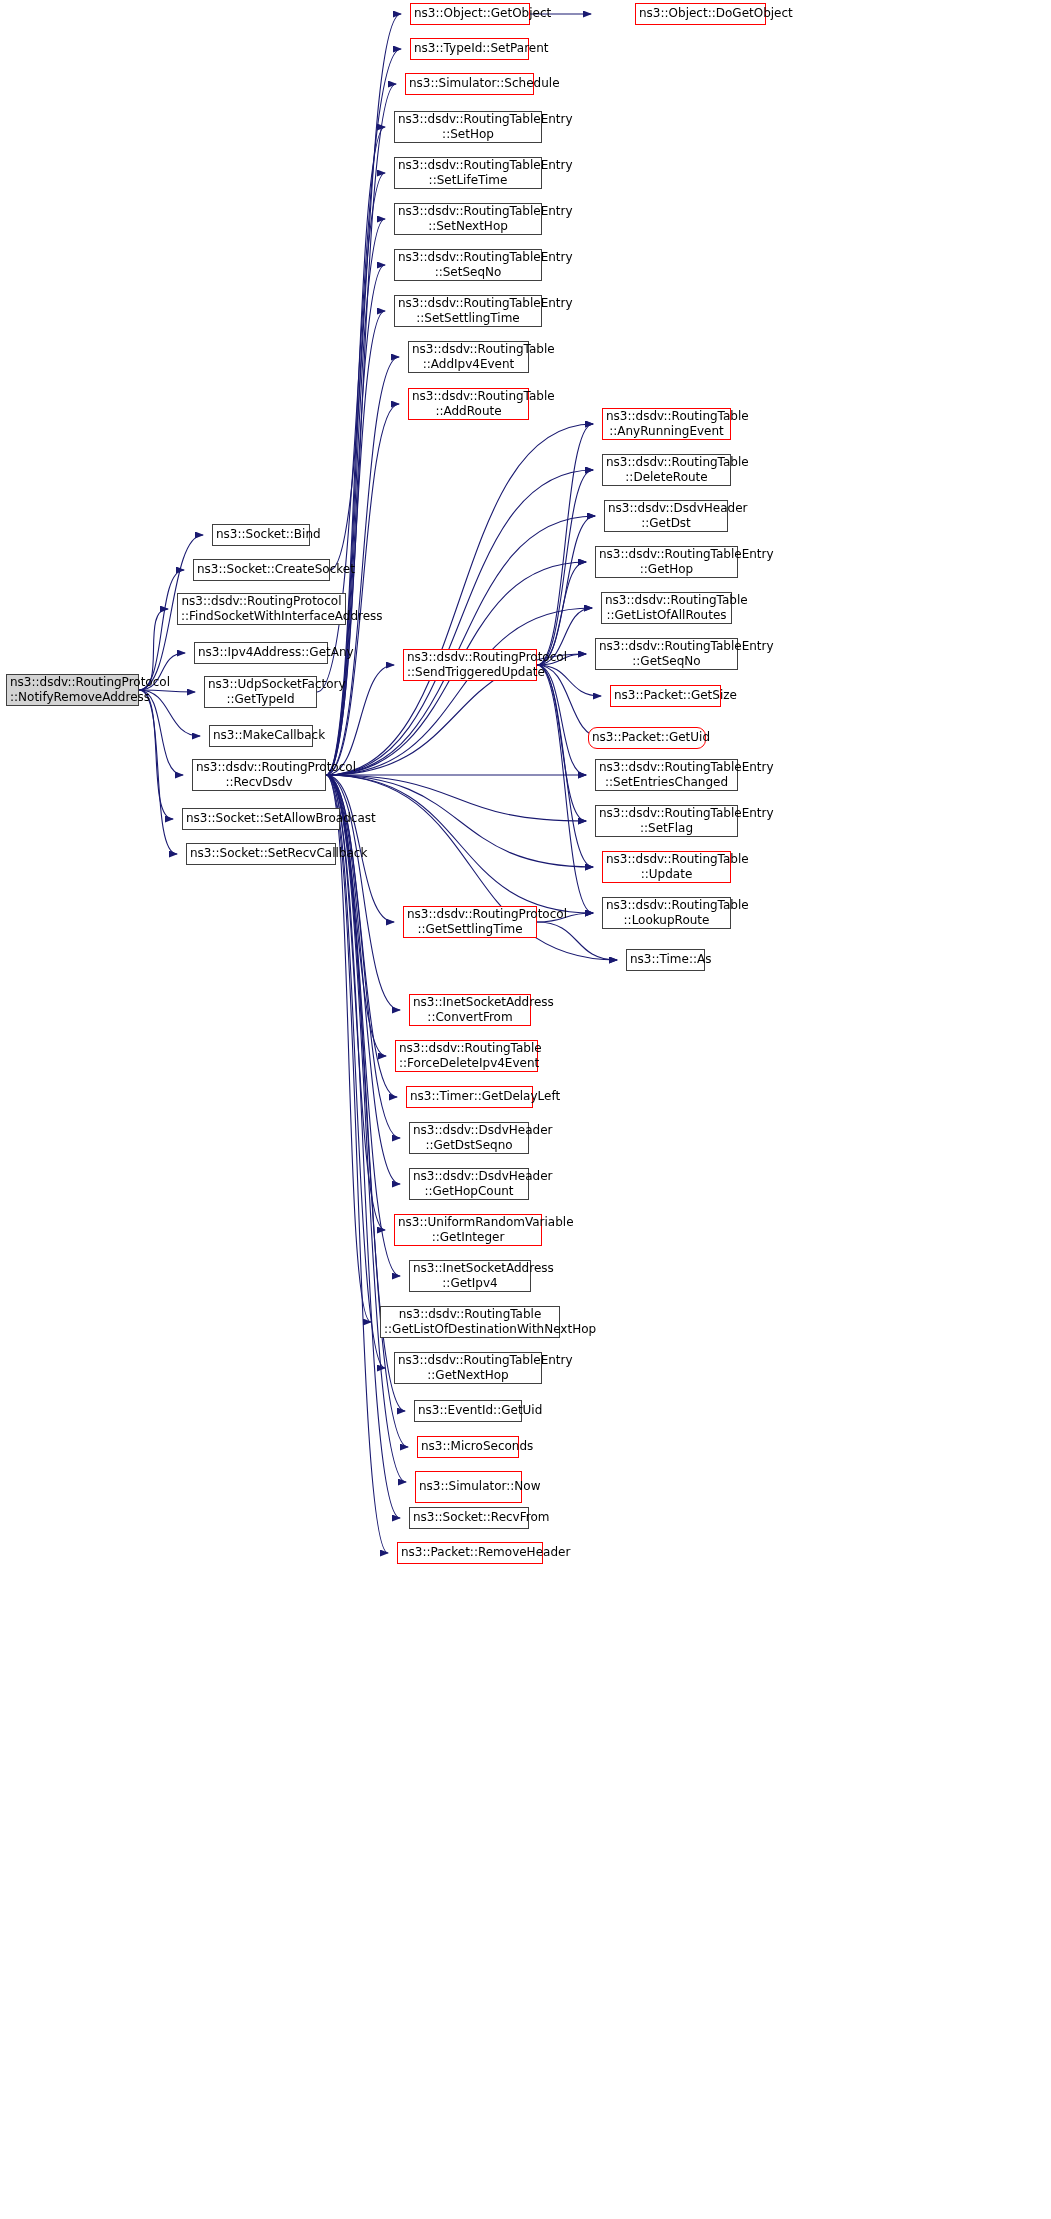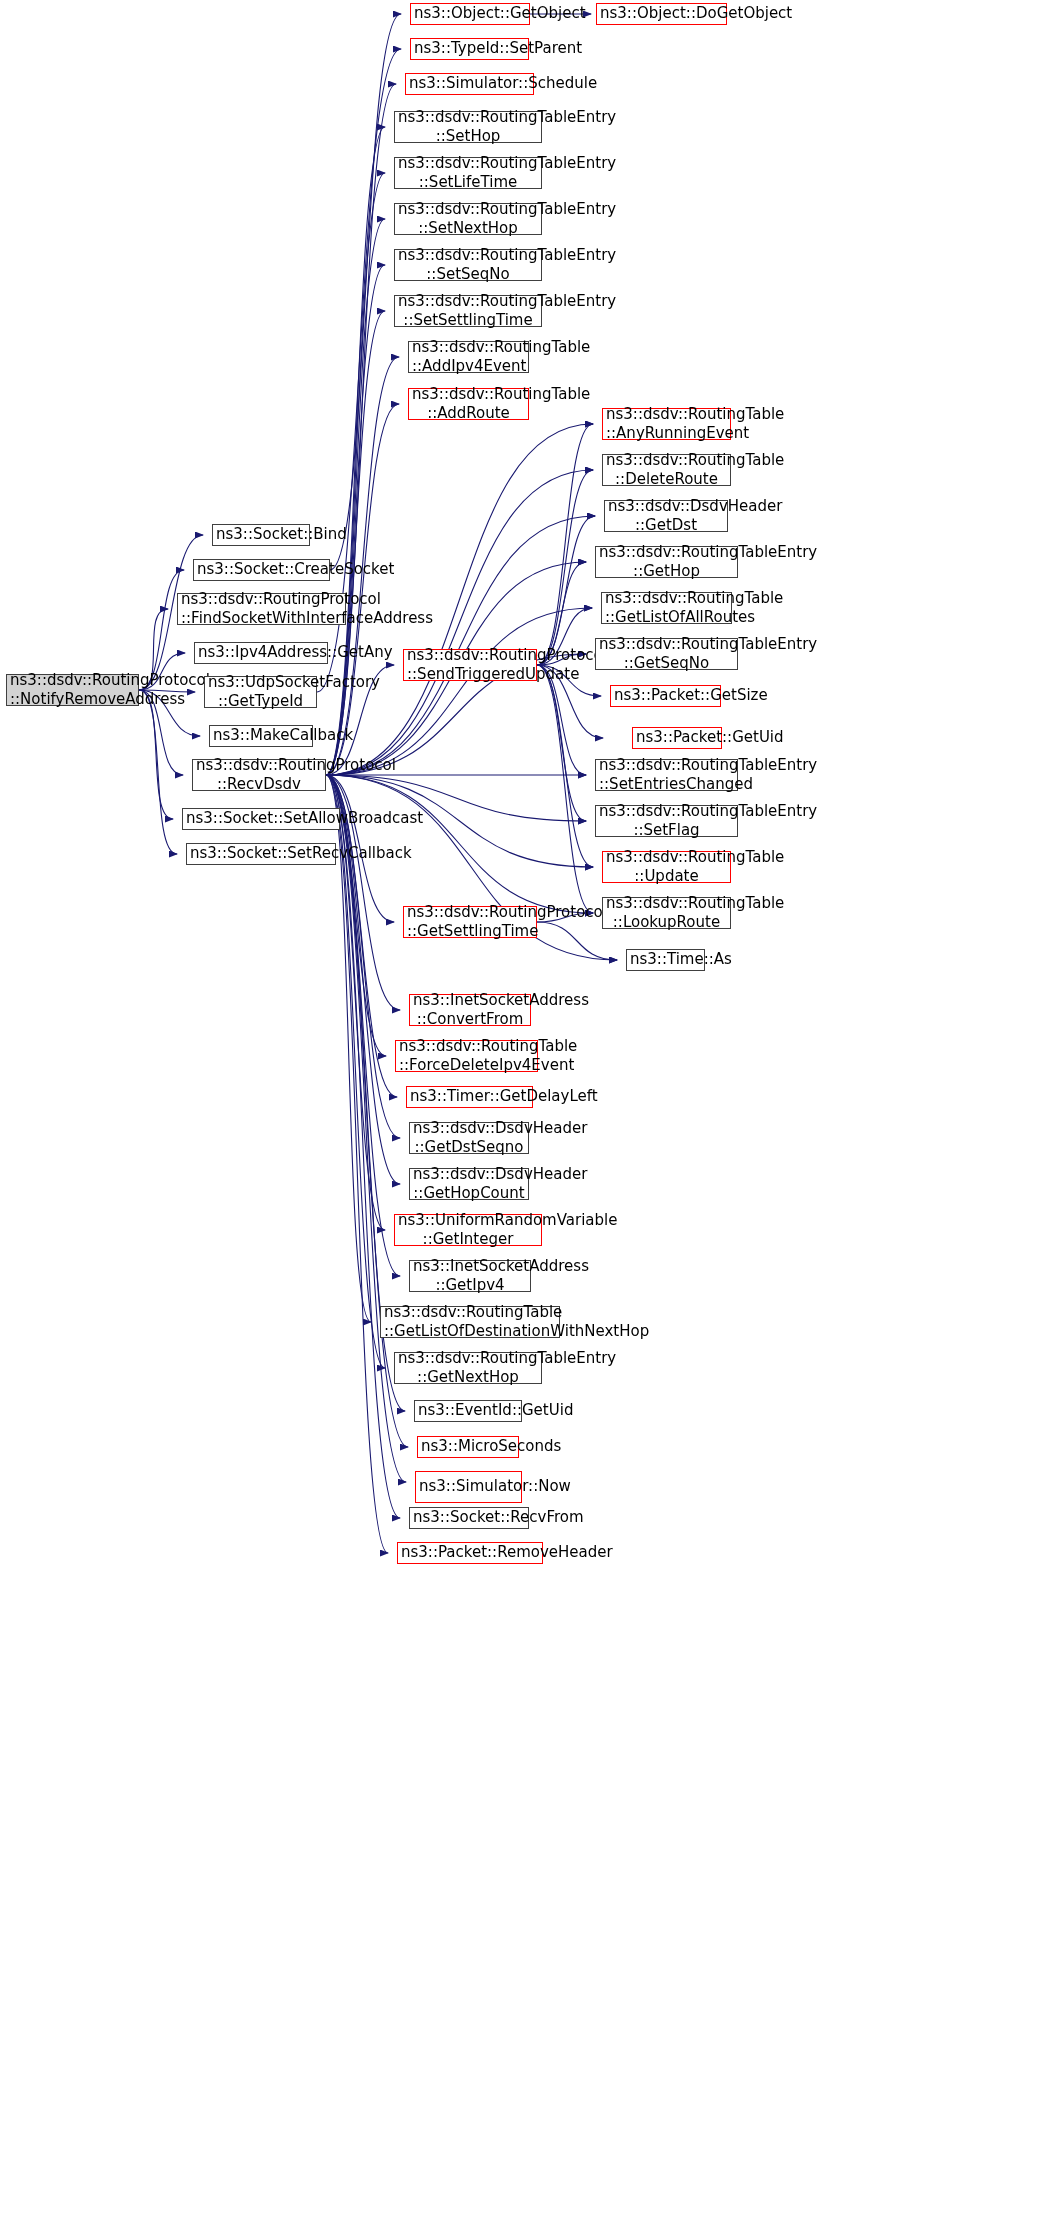--- a/index.html
+++ b/index.html
@@ -5,21 +5,21 @@
   html,body{margin:0;padding:0;background:#ffffff;}
   body{font-family:"DejaVu Sans","Liberation Sans",sans-serif;}
   #canvas{position:relative;width:1051px;height:2219px;background:#fff;overflow:hidden;}
   svg.edges{position:absolute;left:0;top:0;width:1051px;height:2219px;pointer-events:none;}
   .node{
     position:absolute;
     box-sizing:border-box;
     border:1px solid #404040;
     background:#ffffff;
     color:#000000;
-    font-size:15px;
+    font-size:12px;
     line-height:1.28;
     text-align:center;
     display:flex;
     align-items:center;
     justify-content:center;
     white-space:pre-line;
     padding:1px 3px;
   }
   .node.red{border-color:#ff0000;}
   .node.root{background:#d3d3d3;border-color:#404040;}
@@ -150,35 +150,35 @@
 ::GetIpv4</span></div>
       <div class="node" style="left: 380px; top: 1306px; width: 180px; height: 32px;"><span>ns3::dsdv::RoutingTable
 ::GetListOfDestinationWithNextHop</span></div>
       <div class="node" style="left: 394px; top: 1352px; width: 148px; height: 32px;"><span>ns3::dsdv::RoutingTableEntry
 ::GetNextHop</span></div>
       <div class="node" style="left: 414px; top: 1400px; width: 108px; height: 22px;"><span>ns3::EventId::GetUid</span></div>
       <div class="node red" style="left: 417px; top: 1436px; width: 102px; height: 22px;"><span>ns3::MicroSeconds</span></div>
       <div class="node red" style="left: 415px; top: 1471px; width: 107px; height: 32px;"><span>ns3::Simulator::Now</span></div>
       <div class="node" style="left: 409px; top: 1507px; width: 120px; height: 22px;"><span>ns3::Socket::RecvFrom</span></div>
       <div class="node red" style="left: 397px; top: 1542px; width: 146px; height: 22px;"><span>ns3::Packet::RemoveHeader</span></div>
-      <div class="node red" style="left: 596px; top: 3px; width: 131px; height: 22px;"><span>ns3::Object::DoGetObject</span></div>
+      <div class="node red" style="left: 635px; top: 3px; width: 131px; height: 22px;"><span>ns3::Object::DoGetObject</span></div>
       <div class="node red" style="left: 602px; top: 408px; width: 129px; height: 32px;"><span>ns3::dsdv::RoutingTable
 ::AnyRunningEvent</span></div>
       <div class="node" style="left: 602px; top: 454px; width: 129px; height: 32px;"><span>ns3::dsdv::RoutingTable
 ::DeleteRoute</span></div>
       <div class="node" style="left: 604px; top: 500px; width: 124px; height: 32px;"><span>ns3::dsdv::DsdvHeader
 ::GetDst</span></div>
       <div class="node" style="left: 595px; top: 546px; width: 143px; height: 32px;"><span>ns3::dsdv::RoutingTableEntry
 ::GetHop</span></div>
       <div class="node" style="left: 601px; top: 592px; width: 131px; height: 32px;"><span>ns3::dsdv::RoutingTable
 ::GetListOfAllRoutes</span></div>
       <div class="node" style="left: 595px; top: 638px; width: 143px; height: 32px;"><span>ns3::dsdv::RoutingTableEntry
 ::GetSeqNo</span></div>
       <div class="node red" style="left: 610px; top: 685px; width: 111px; height: 22px;"><span>ns3::Packet::GetSize</span></div>
-      <div class="node red" style="left: 632px; top: 727px; width: 90px; height: 22px;"><span>ns3::Packet::GetUid</span></div>
+      <div class="node red" style="left: 588px; top: 727px; width: 118px; height: 22px; border-radius: 9px;"><span>ns3::Packet::GetUid</span></div>
       <div class="node" style="left: 595px; top: 759px; width: 143px; height: 32px;"><span>ns3::dsdv::RoutingTableEntry
 ::SetEntriesChanged</span></div>
       <div class="node" style="left: 595px; top: 805px; width: 143px; height: 32px;"><span>ns3::dsdv::RoutingTableEntry
 ::SetFlag</span></div>
       <div class="node red" style="left: 602px; top: 851px; width: 129px; height: 32px;"><span>ns3::dsdv::RoutingTable
 ::Update</span></div>
       <div class="node" style="left: 602px; top: 897px; width: 129px; height: 32px;"><span>ns3::dsdv::RoutingTable
 ::LookupRoute</span></div>
       <div class="node" style="left: 626px; top: 949px; width: 79px; height: 22px;"><span>ns3::Time::As</span></div>
     </div>

